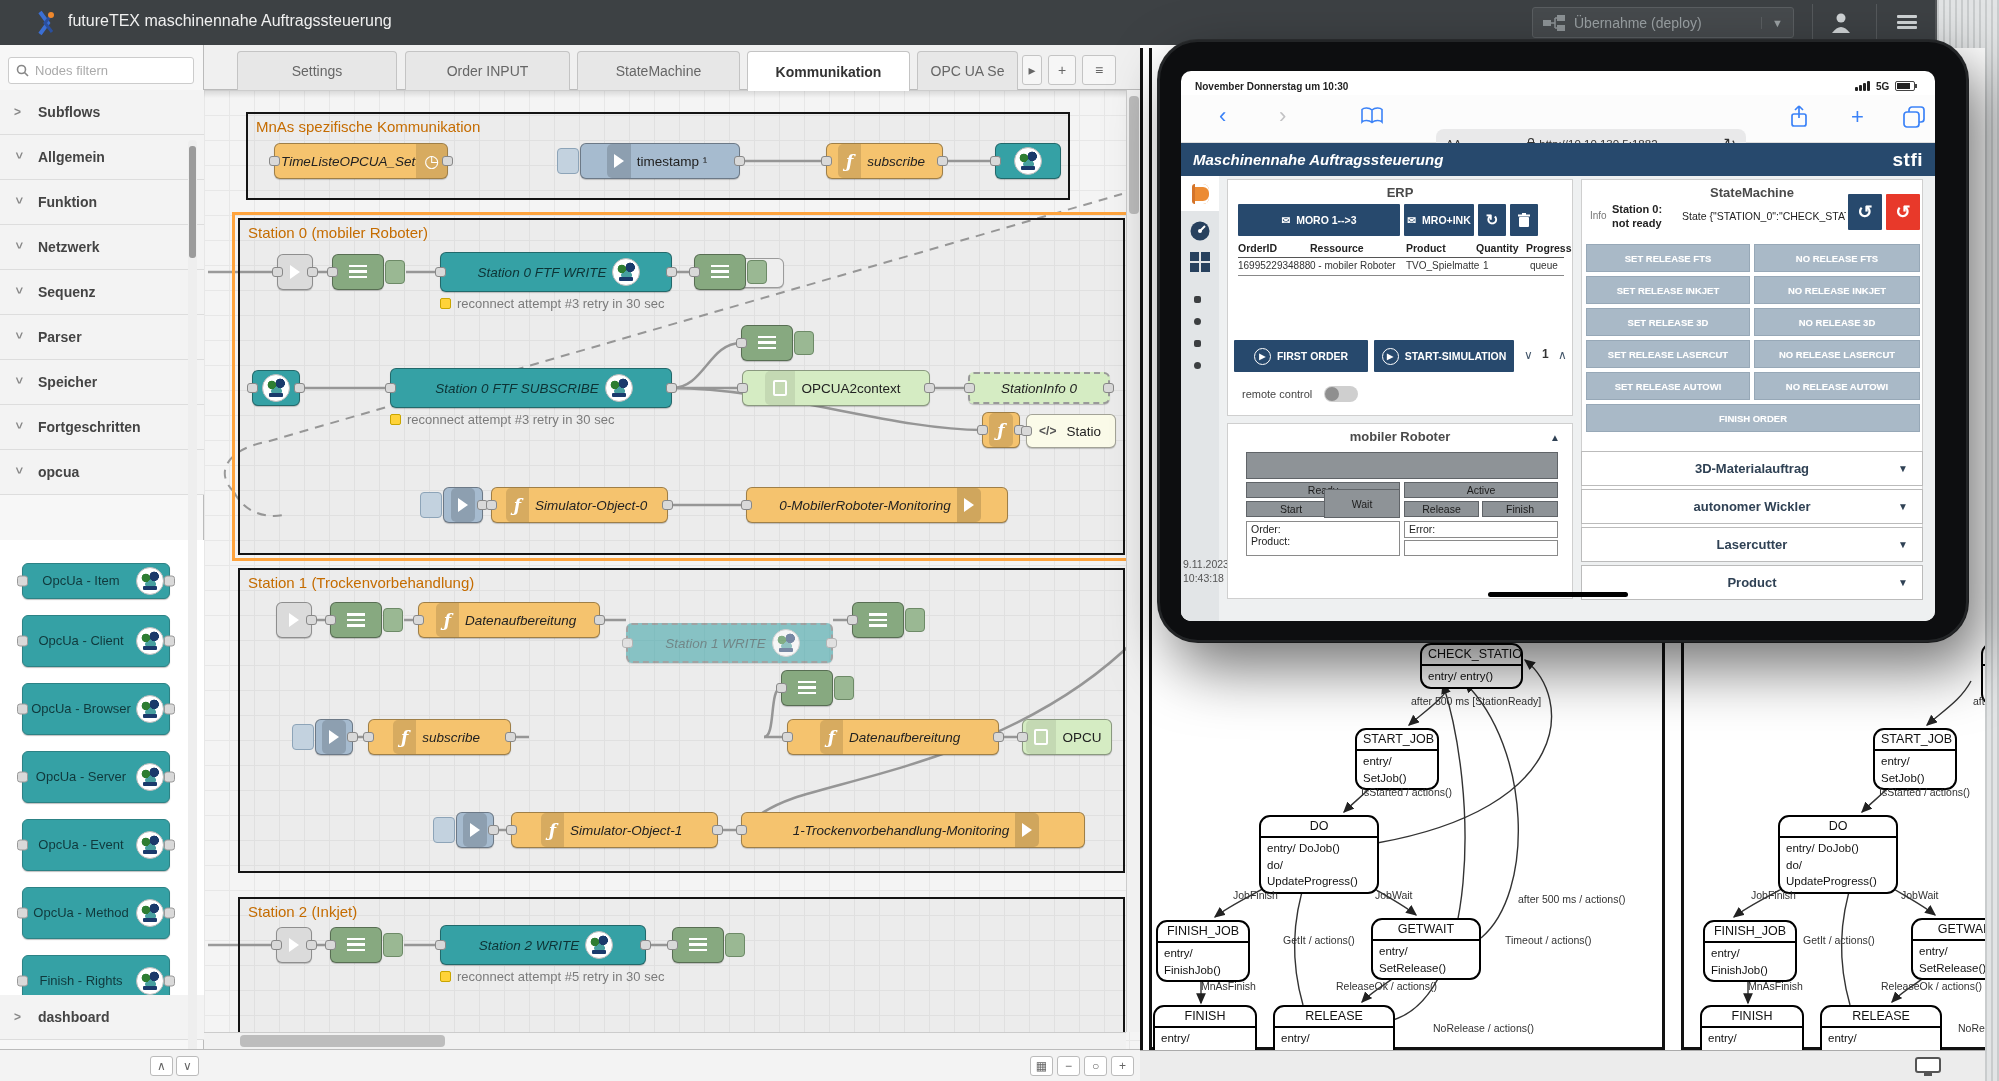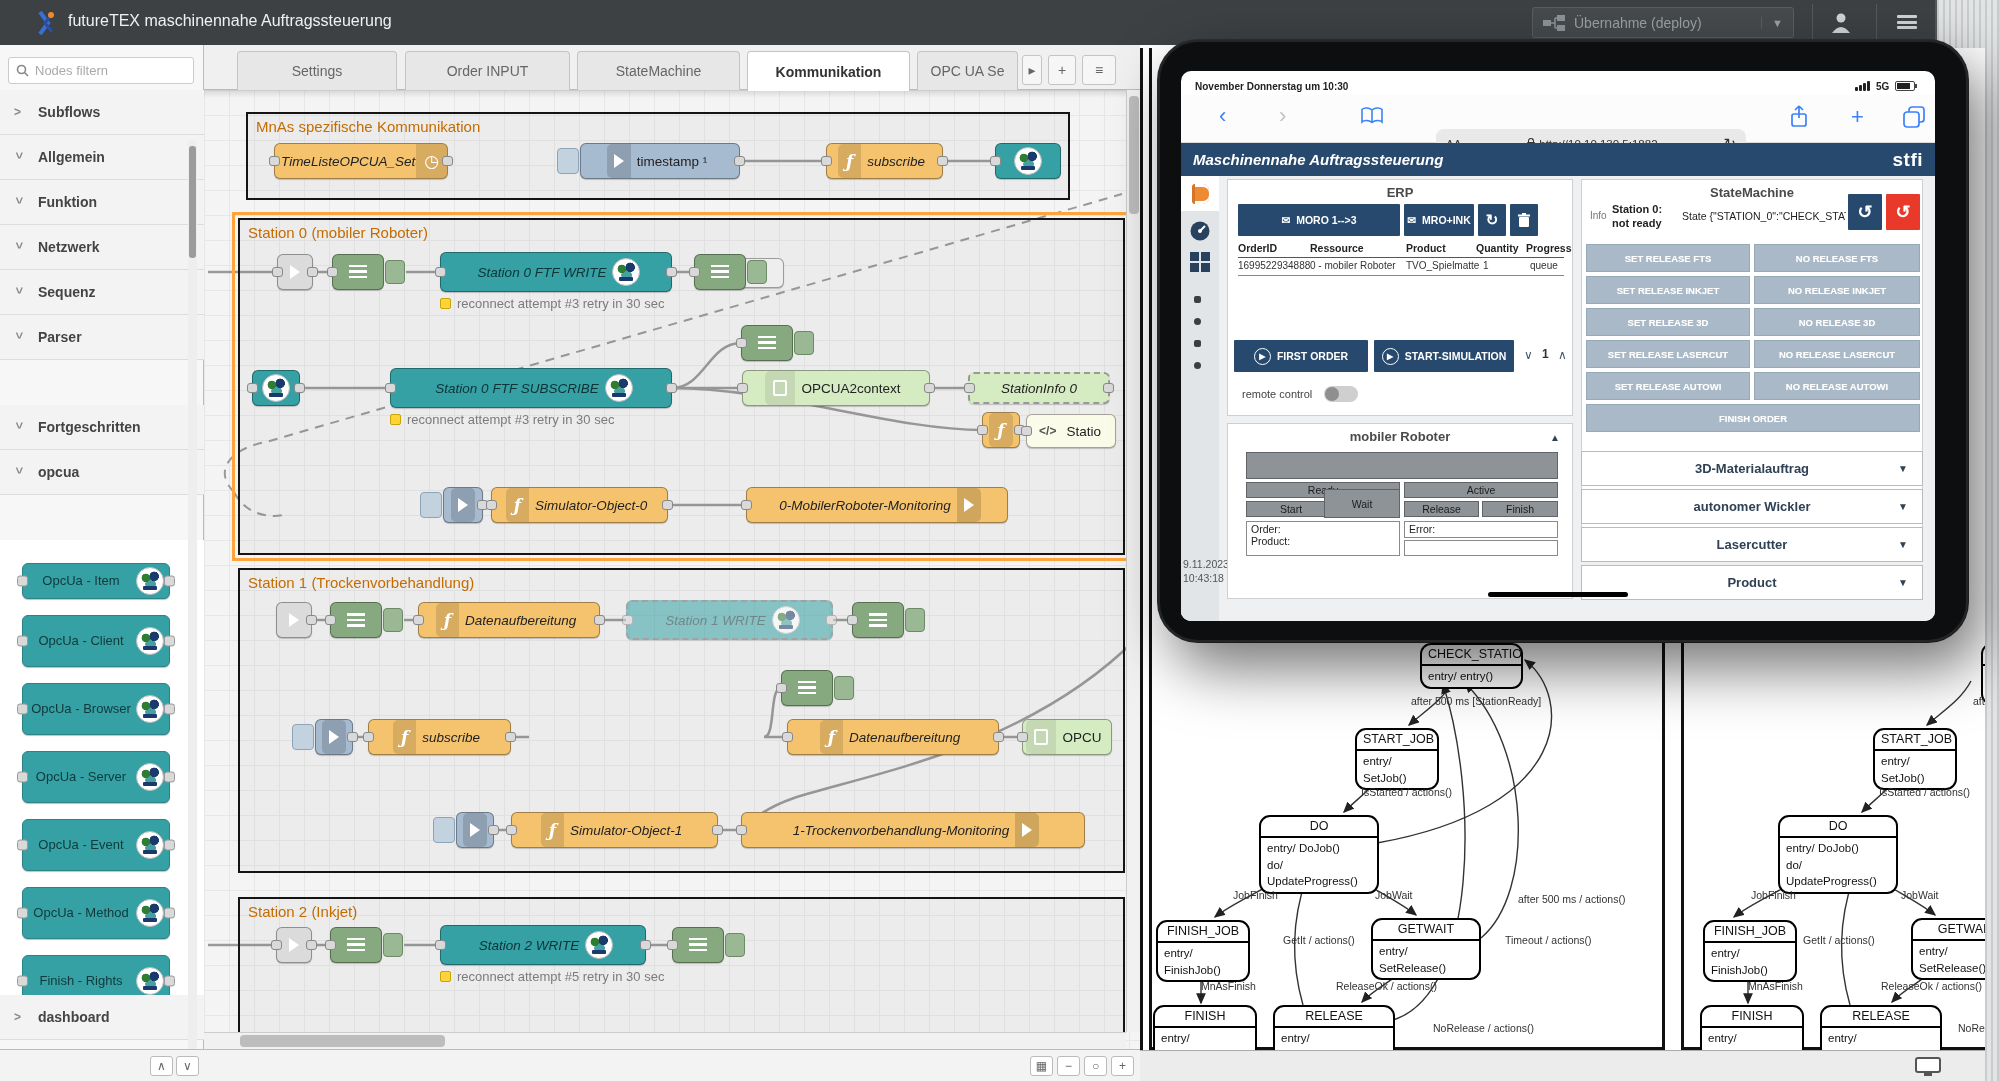--- a/index.html
+++ b/index.html
@@ -203,20 +203,24 @@
       <span>Sequenz</span>
     </div>
   <div class="abs pcat" style="top:180px">
       <span class="chev open">&gt;</span>
       <span>Netzwerk</span>
     </div>
   <div class="abs pcat" style="top:270px">
       <span class="chev open">&gt;</span>
       <span>Parser</span>
     </div>
+  <div class="abs pcat" style="top:315px">
+      <span class="chev open">&gt;</span>
+      <span>Speicher</span>
+    </div>
   <div class="abs pcat" style="top:360px">
       <span class="chev open">&gt;</span>
       <span>Fortgeschritten</span>
     </div>
   <div class="abs pcat" style="top:405px">
       <span class="chev open">&gt;</span>
       <span>opcua</span>
     </div>
   <div id="opcua-body" class="abs">
     <div class="pnode abs" style="top:23px;height:36px">
@@ -468,21 +472,21 @@
       </span>
     <i class="dbg-btn"></i>
     <i class="port in"></i>
   </div>
   <div class="node n-orange" style="left:214px;top:512px;width:182px;height:36px">
     <span class="ficon">ƒ</span>
     <span class="nlabel">Datenaufbereitung</span>
     <i class="port in"></i>
       <i class="port out"></i>
   </div>
-  <div class="node n-teal faded" style="left:422px;top:510px;width:207px;height:40px">
+  <div class="node n-teal faded" style="left:422px;top:533px;width:207px;height:40px">
     <span class="nlabel">Station 1 WRITE</span>
     <span class="uaicon"></span>
     <i class="port in"></i>
       <i class="port out"></i>
   </div>
   <div class="node n-green" style="left:648px;top:512px;width:52px;height:36px">
     <span class="dbg-body">
         <span class="dbg-lines"></span>
       </span>
     <i class="dbg-btn"></i>

